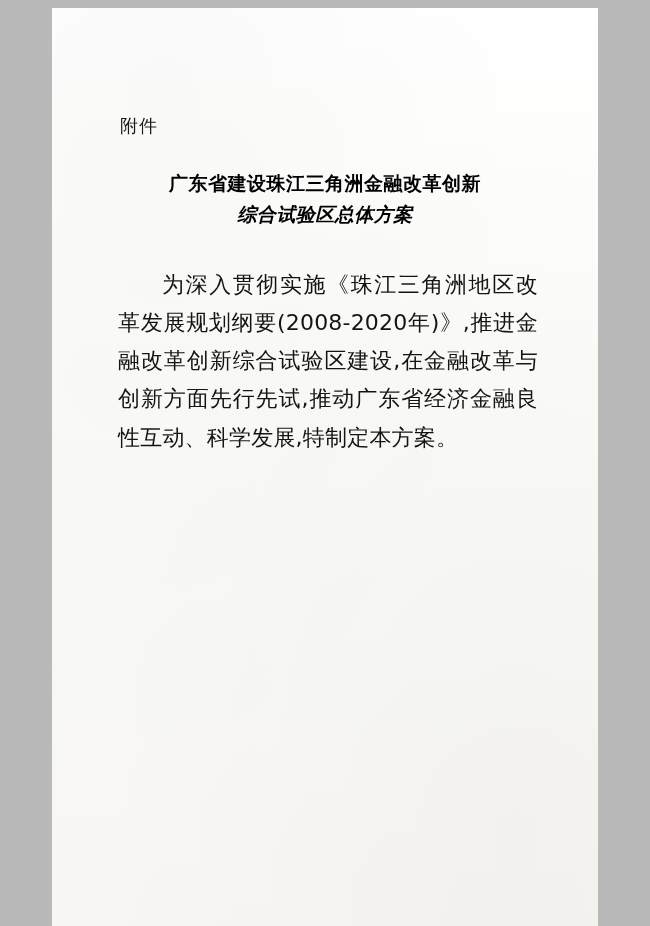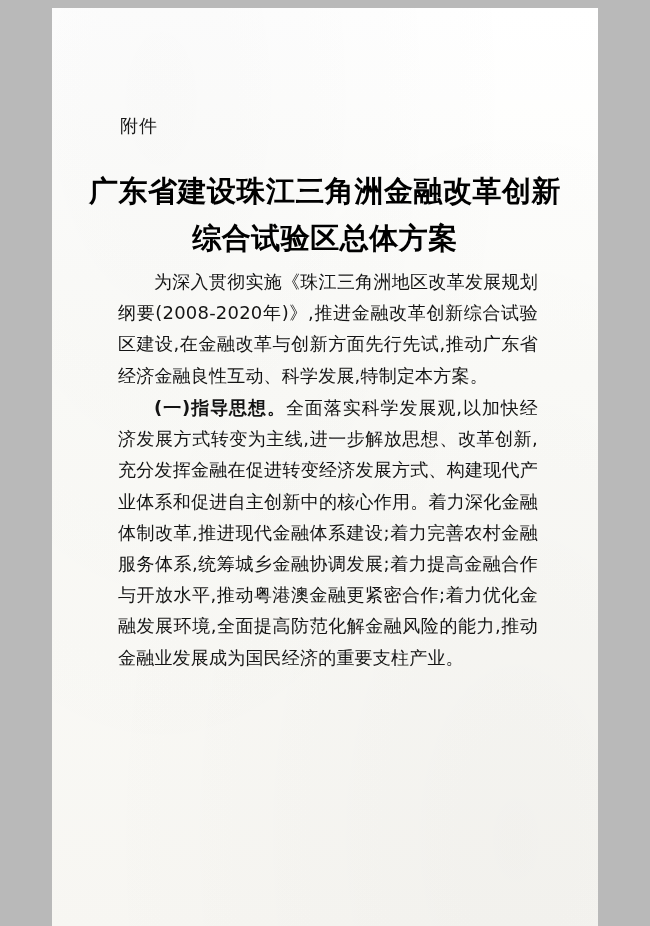--- a/index.html
+++ b/index.html
@@ -44,39 +44,40 @@
     color: #1b1b1b;
     font-family: "DejaVu Sans", sans-serif;
     font-weight: 500;
   }
   .doc-title {
     position: absolute;
     left: 0;
     right: 0;
     top: 160px;
     text-align: center;
-    font-size: 29px;
+    font-size: 19px;
     font-weight: bold;
     color: #000;
     line-height: 1.62;
     letter-spacing: 0.5px;
     font-family: "DejaVu Sans", sans-serif;
   }
   .doc-title .line2 {
     display: block;
+    font-style: italic;
   }
   .body-block {
     position: absolute;
     left: 66px;
     right: 60px;
     top: 258px;
   }
   p.para {
     margin: 0 0 1px 0;
-    font-size: 18px;
+    font-size: 22px;
     line-height: 1.735;
     color: #141414;
     text-align: justify;
     text-justify: inter-ideograph;
     letter-spacing: 0.2px;
     font-family: "DejaVu Sans", sans-serif;
   }
   p.indent {
     text-indent: 2em;
   }
@@ -99,19 +100,18 @@
     <div class="doc-title">
       <span class="line1">广东省建设珠江三角洲金融改革创新</span>
       <span class="line2">综合试验区总体方案</span>
     </div>
 
     <div class="body-block">
 
       <p class="para indent">为深入贯彻实施《珠江三角洲地区改革发展规划纲要(2008-2020年)》,推进金融改革创新综合试验区建设,在金融改革与创新方面先行先试,推动广东省经济金融良性互动、科学发展,特制定本方案。</p>
 
 
-      <p class="para indent"><span class="heading-run">(一)指导思想。</span><span>全面落实科学发展观,以加快经济发展方式转变为主线,进一步解放思想、改革创新,充分发挥金融在促进转变经济发展方式、构建现代产业体系和促进自主创新中的核心作用。着力深化金融体制改革,推进现代金融体系建设;着力完善农村金融服务体系,统筹城乡金融协调发展;着力提高金融合作与开放水平,推动粤港澳金融更紧密合作;着力优化金融发展环境,全面提高防范化解金融风险的能力,推动金融业发展成为国民经济的重要支柱产业。</span></p>
 
 
     </div>
 
   </div>
 </div>
 
 </body></html>

